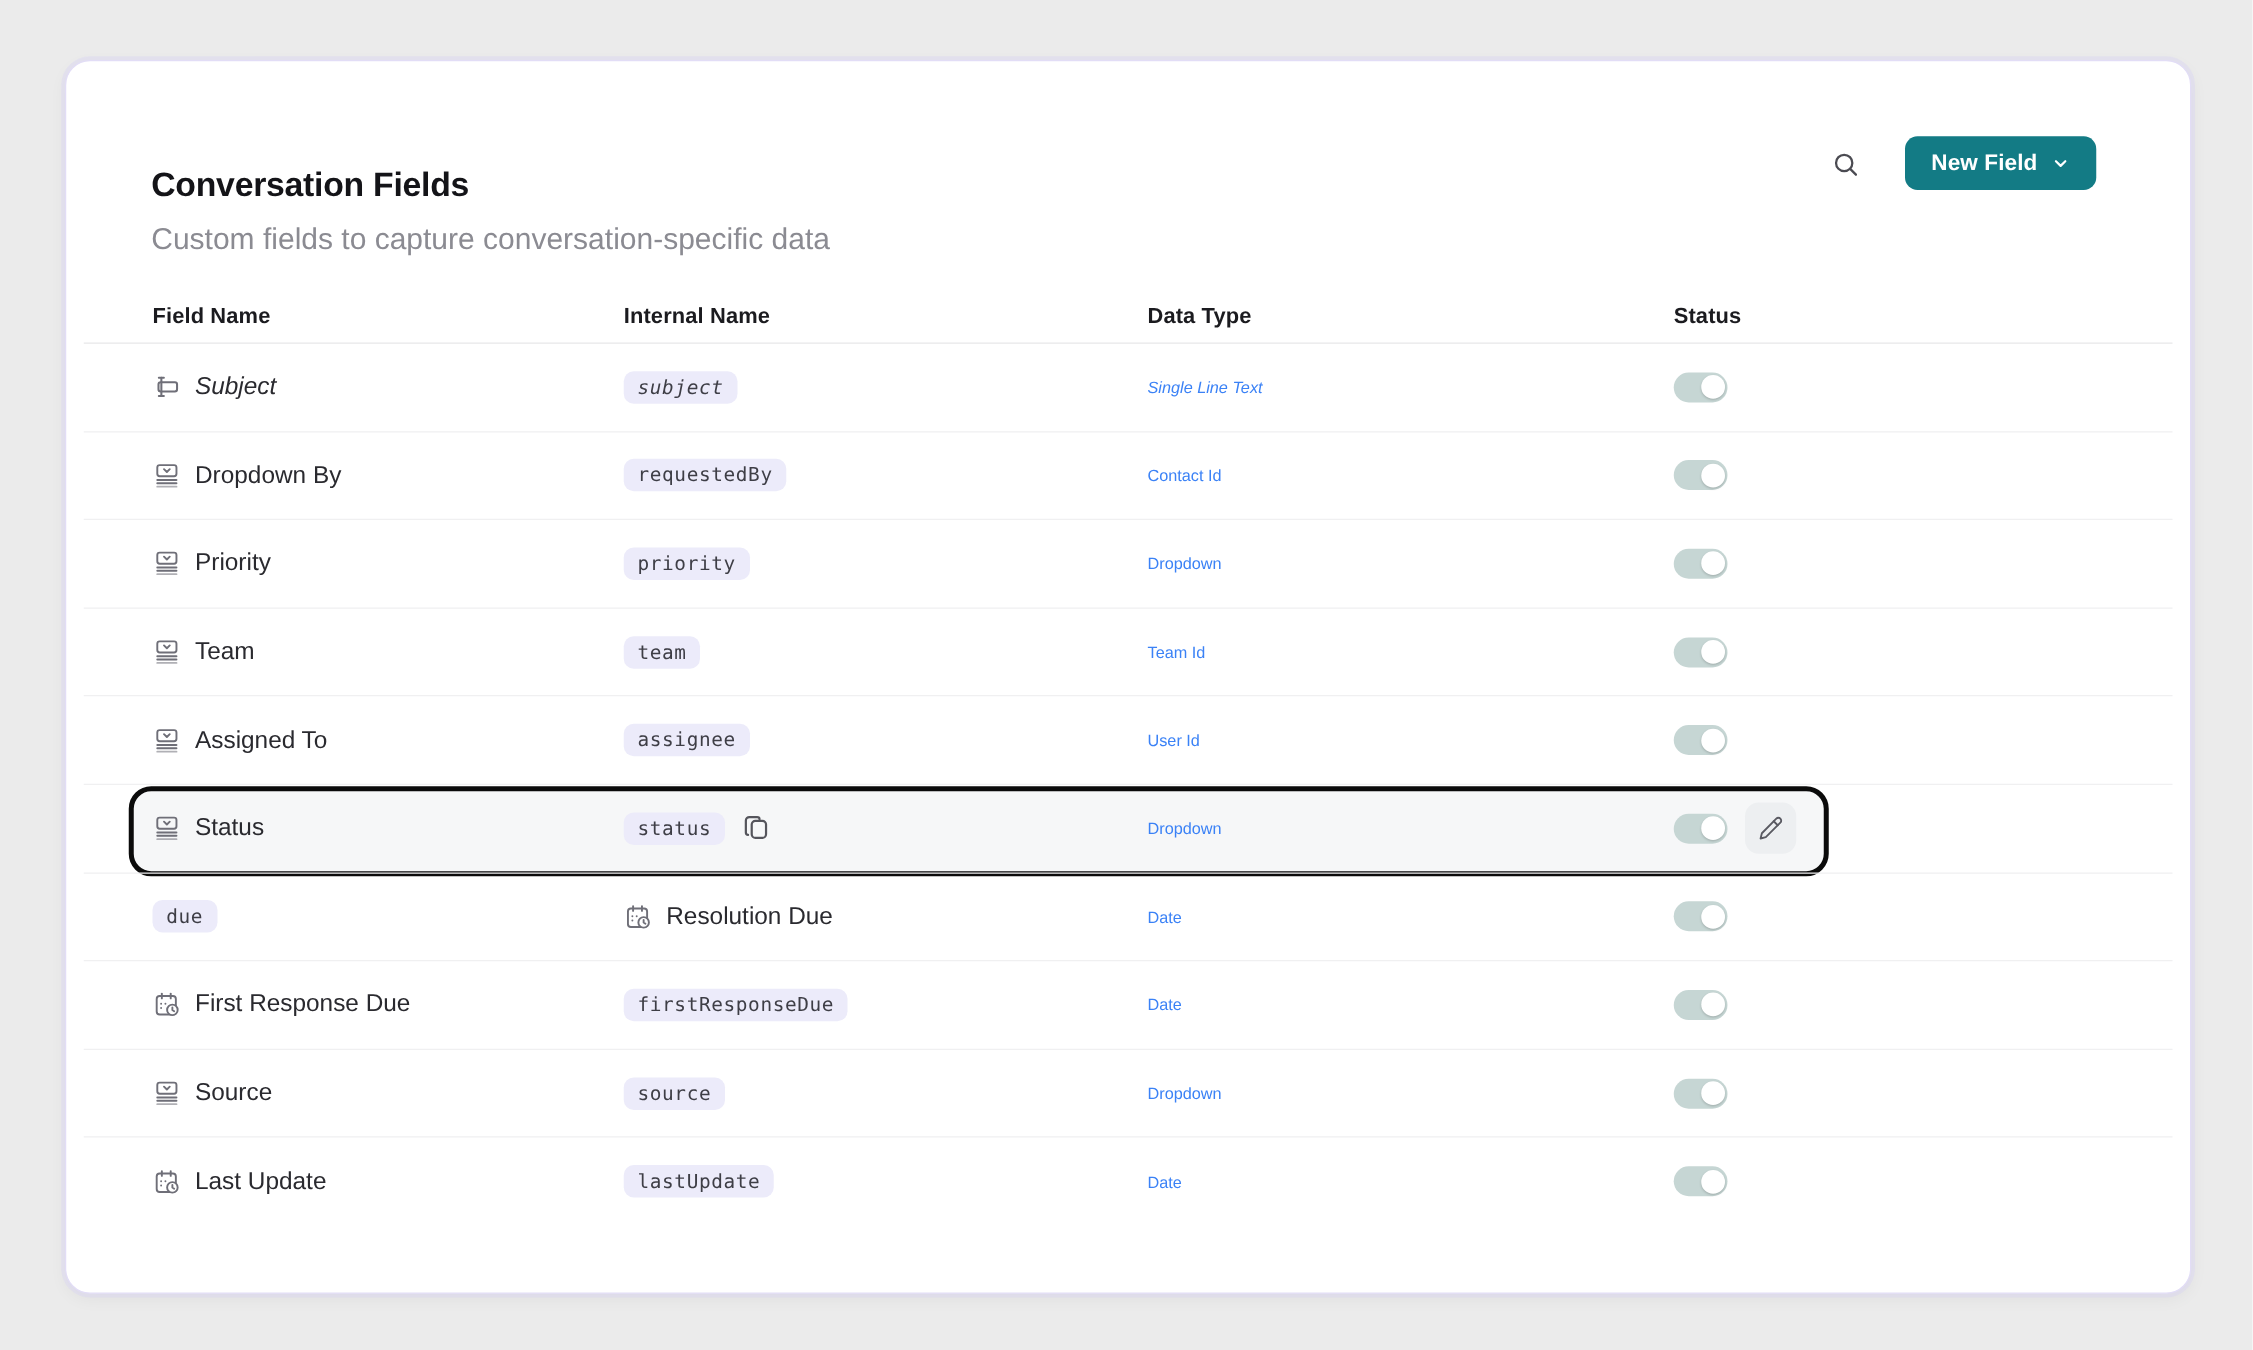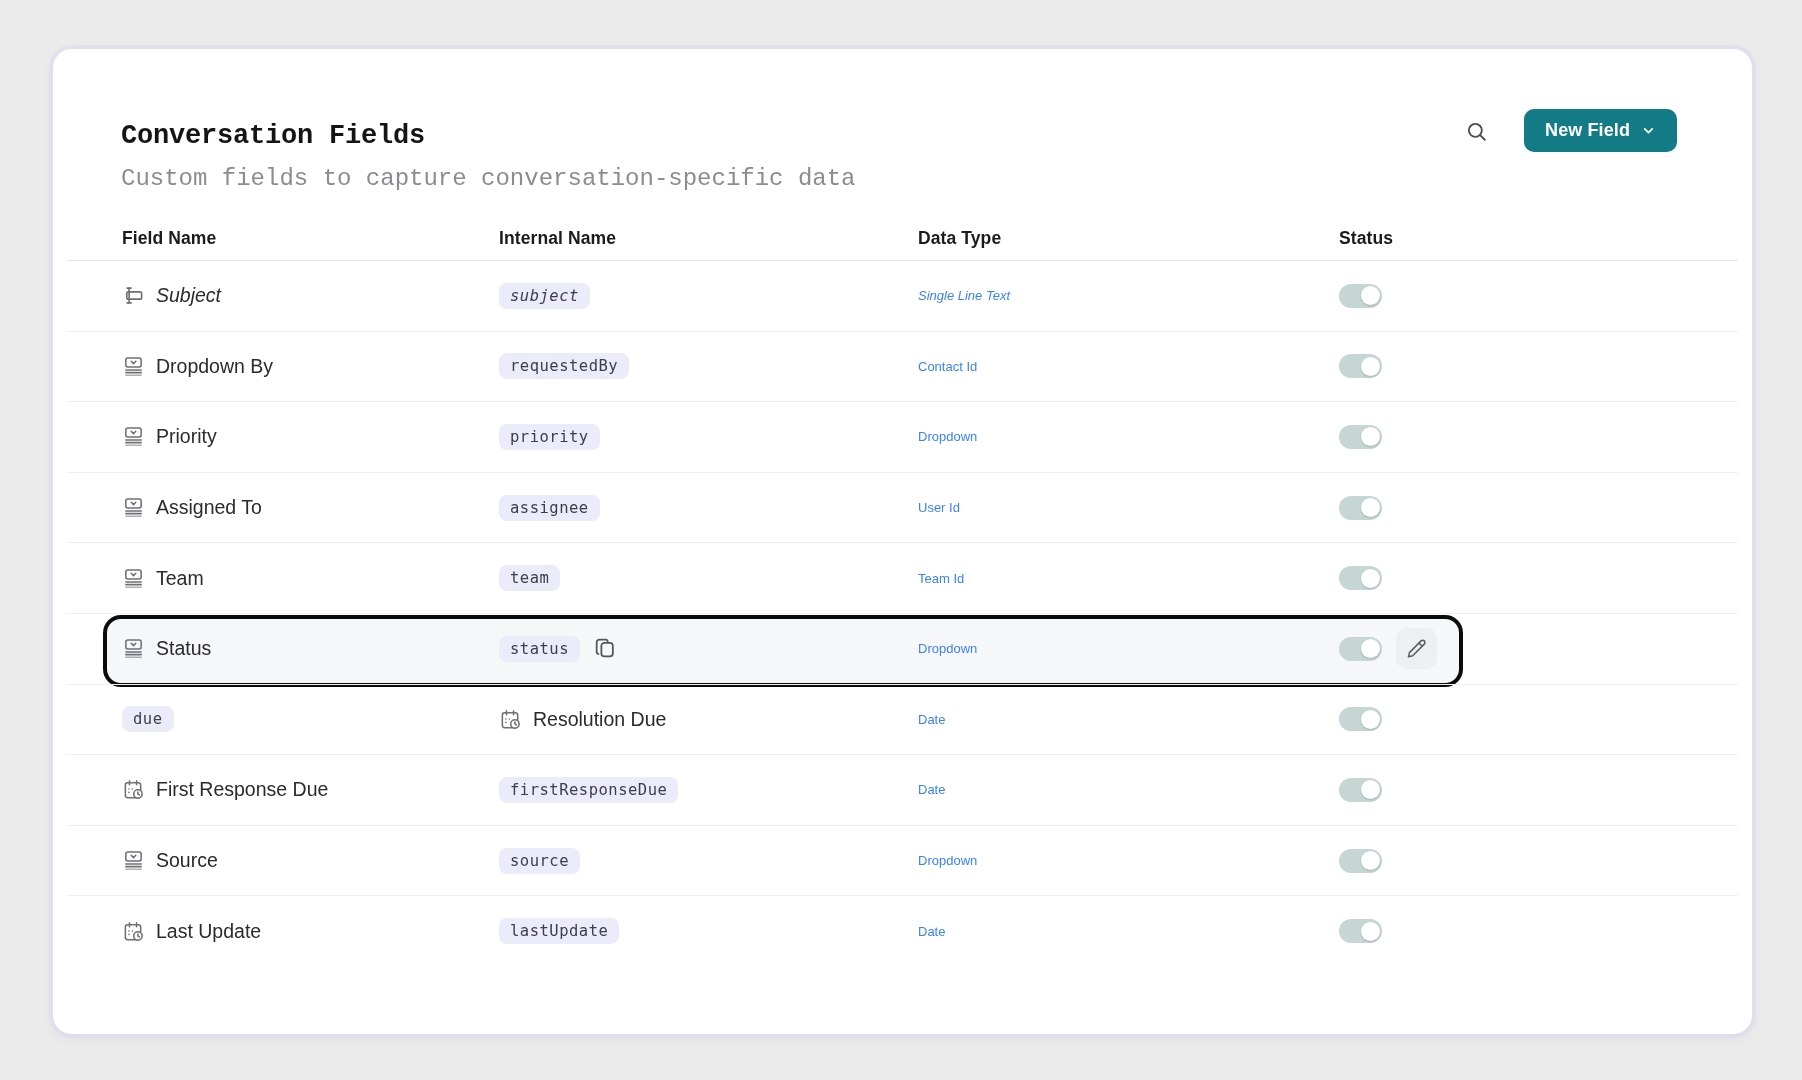--- a/index.html
+++ b/index.html
@@ -15,21 +15,21 @@
     width:1701px; height:987px;
     background:#ffffff;
     border:1px solid #e2ddf6;
     border-radius:20px;
     box-shadow:0 0 0 3px rgba(216,208,245,0.35), 0 4px 14px rgba(0,0,0,0.05);
   }
   .card-header {
     display:flex; justify-content:space-between; align-items:flex-start;
     padding:60px 75px 0 68px;
   }
-  .title-block { margin-top:12px;font-family:Liberation Mono, monospace; }
+  .title-block { margin-top:24px; }
   .page-title {
     font-size:27px; font-weight:700; color:#141418; letter-spacing:-0.2px;
   }
   .page-subtitle {
     margin-top:14px; font-size:24px; color:#8b8b92; font-weight:400;
   }
   .header-actions { display:flex; align-items:flex-start; gap:34px; }
   .icon-btn {
     background:none; border:none; cursor:pointer;
     display:flex; align-items:center; justify-content:center;
@@ -229,54 +229,54 @@
     <div class="cell name-cell">
       <span class="row-icon">
               <svg viewBox="0 0 24 24" fill="none" stroke="currentColor" stroke-width="1.6" stroke-linecap="round" stroke-linejoin="round">
                 <rect x="4" y="3.2" width="16" height="9.3" rx="2"></rect>
                 <path d="M9.6 6.6 12 9l2.4-2.4"></path>
                 <path d="M4 15.6h16"></path>
                 <path d="M4 18.4h16"></path>
                 <path d="M4 21.2h16" opacity="0.55"></path>
               </svg>
             </span>
+      <span class="field-name">Team</span>
+    </div>
+    <div class="cell internal-cell">
+      <span class="badge">team</span>
+
+    </div>
+    <div class="cell type-cell">Team Id</div>
+    <div class="cell status-cell">
+      <button class="toggle">
+              <span class="knob"></span>
+            </button>
+
+    </div>
+  </div>
+
+  <div class="trow">
+
+    <div class="cell name-cell">
+      <span class="row-icon">
+              <svg viewBox="0 0 24 24" fill="none" stroke="currentColor" stroke-width="1.6" stroke-linecap="round" stroke-linejoin="round">
+                <rect x="4" y="3.2" width="16" height="9.3" rx="2"></rect>
+                <path d="M9.6 6.6 12 9l2.4-2.4"></path>
+                <path d="M4 15.6h16"></path>
+                <path d="M4 18.4h16"></path>
+                <path d="M4 21.2h16" opacity="0.55"></path>
+              </svg>
+            </span>
       <span class="field-name">Assigned To</span>
     </div>
     <div class="cell internal-cell">
       <span class="badge">assignee</span>
 
     </div>
     <div class="cell type-cell">User Id</div>
-    <div class="cell status-cell">
-      <button class="toggle">
-              <span class="knob"></span>
-            </button>
-
-    </div>
-  </div>
-
-  <div class="trow">
-
-    <div class="cell name-cell">
-      <span class="row-icon">
-              <svg viewBox="0 0 24 24" fill="none" stroke="currentColor" stroke-width="1.6" stroke-linecap="round" stroke-linejoin="round">
-                <rect x="4" y="3.2" width="16" height="9.3" rx="2"></rect>
-                <path d="M9.6 6.6 12 9l2.4-2.4"></path>
-                <path d="M4 15.6h16"></path>
-                <path d="M4 18.4h16"></path>
-                <path d="M4 21.2h16" opacity="0.55"></path>
-              </svg>
-            </span>
-      <span class="field-name">Team</span>
-    </div>
-    <div class="cell internal-cell">
-      <span class="badge">team</span>
-
-    </div>
-    <div class="cell type-cell">Team Id</div>
     <div class="cell status-cell">
       <button class="toggle">
               <span class="knob"></span>
             </button>
 
     </div>
   </div>
 
   <div class="trow highlighted">
     <div class="hl-bg" style="display: block;"></div>

